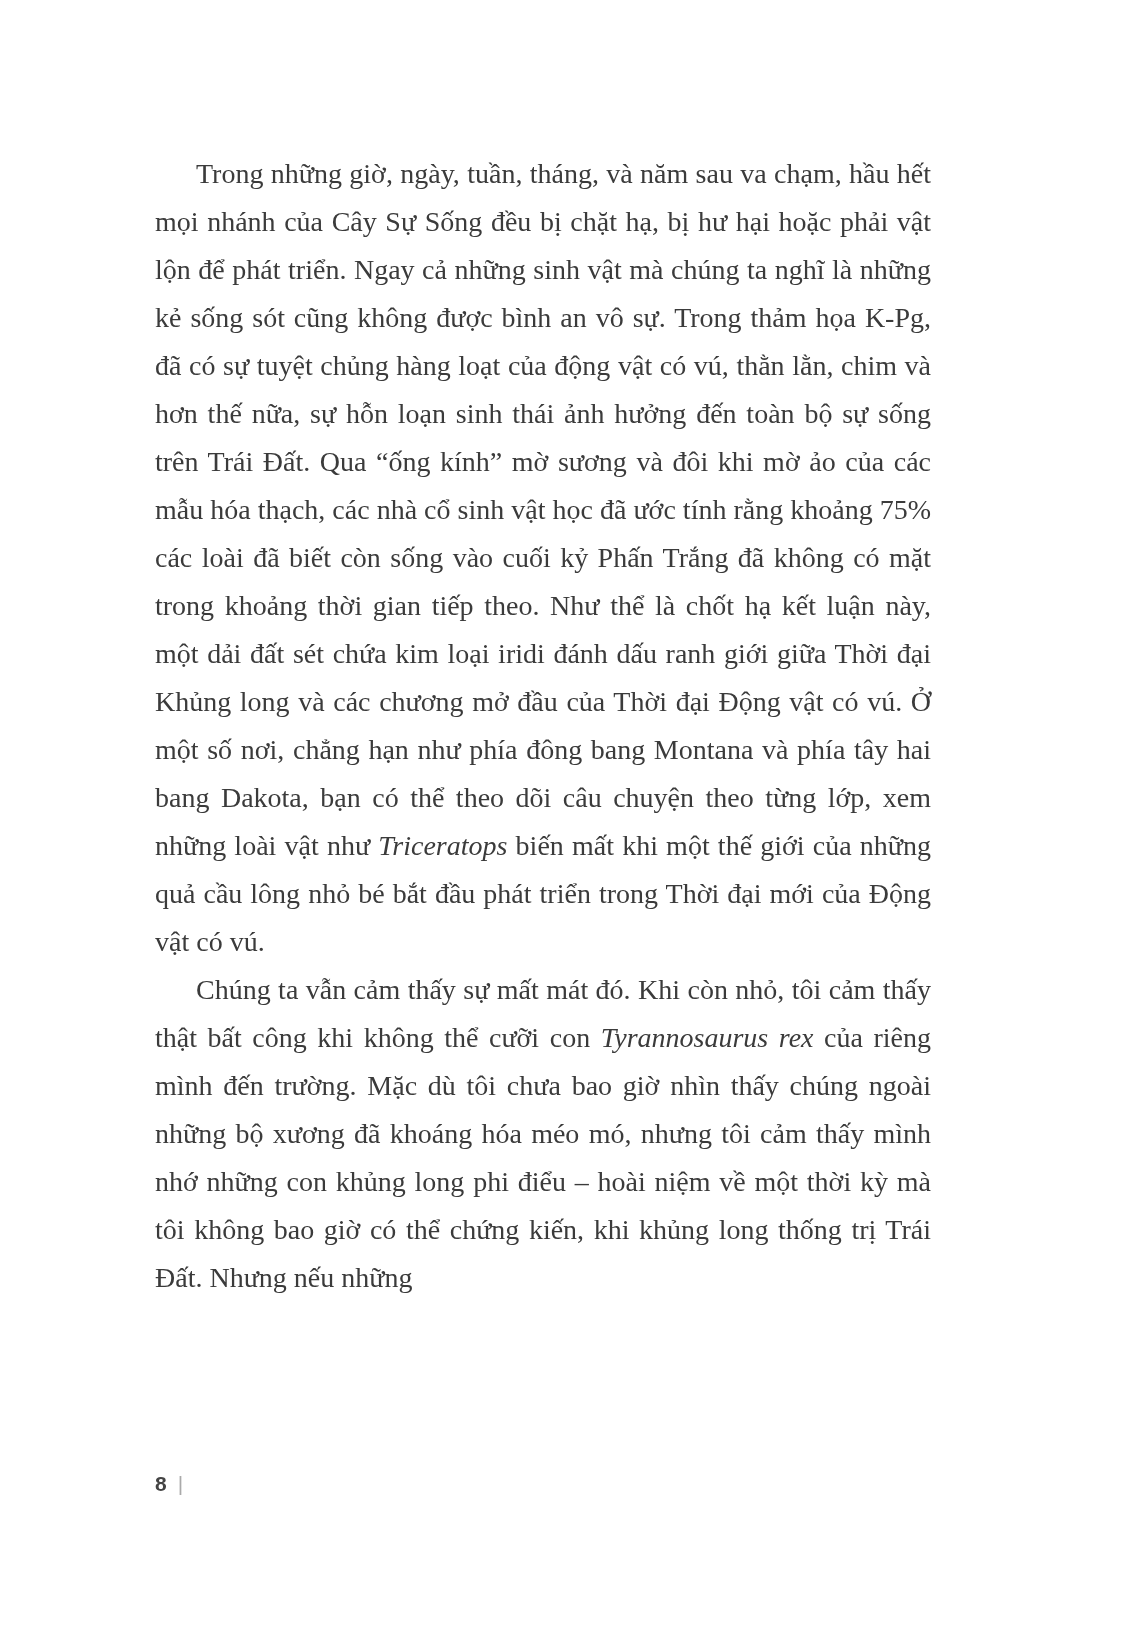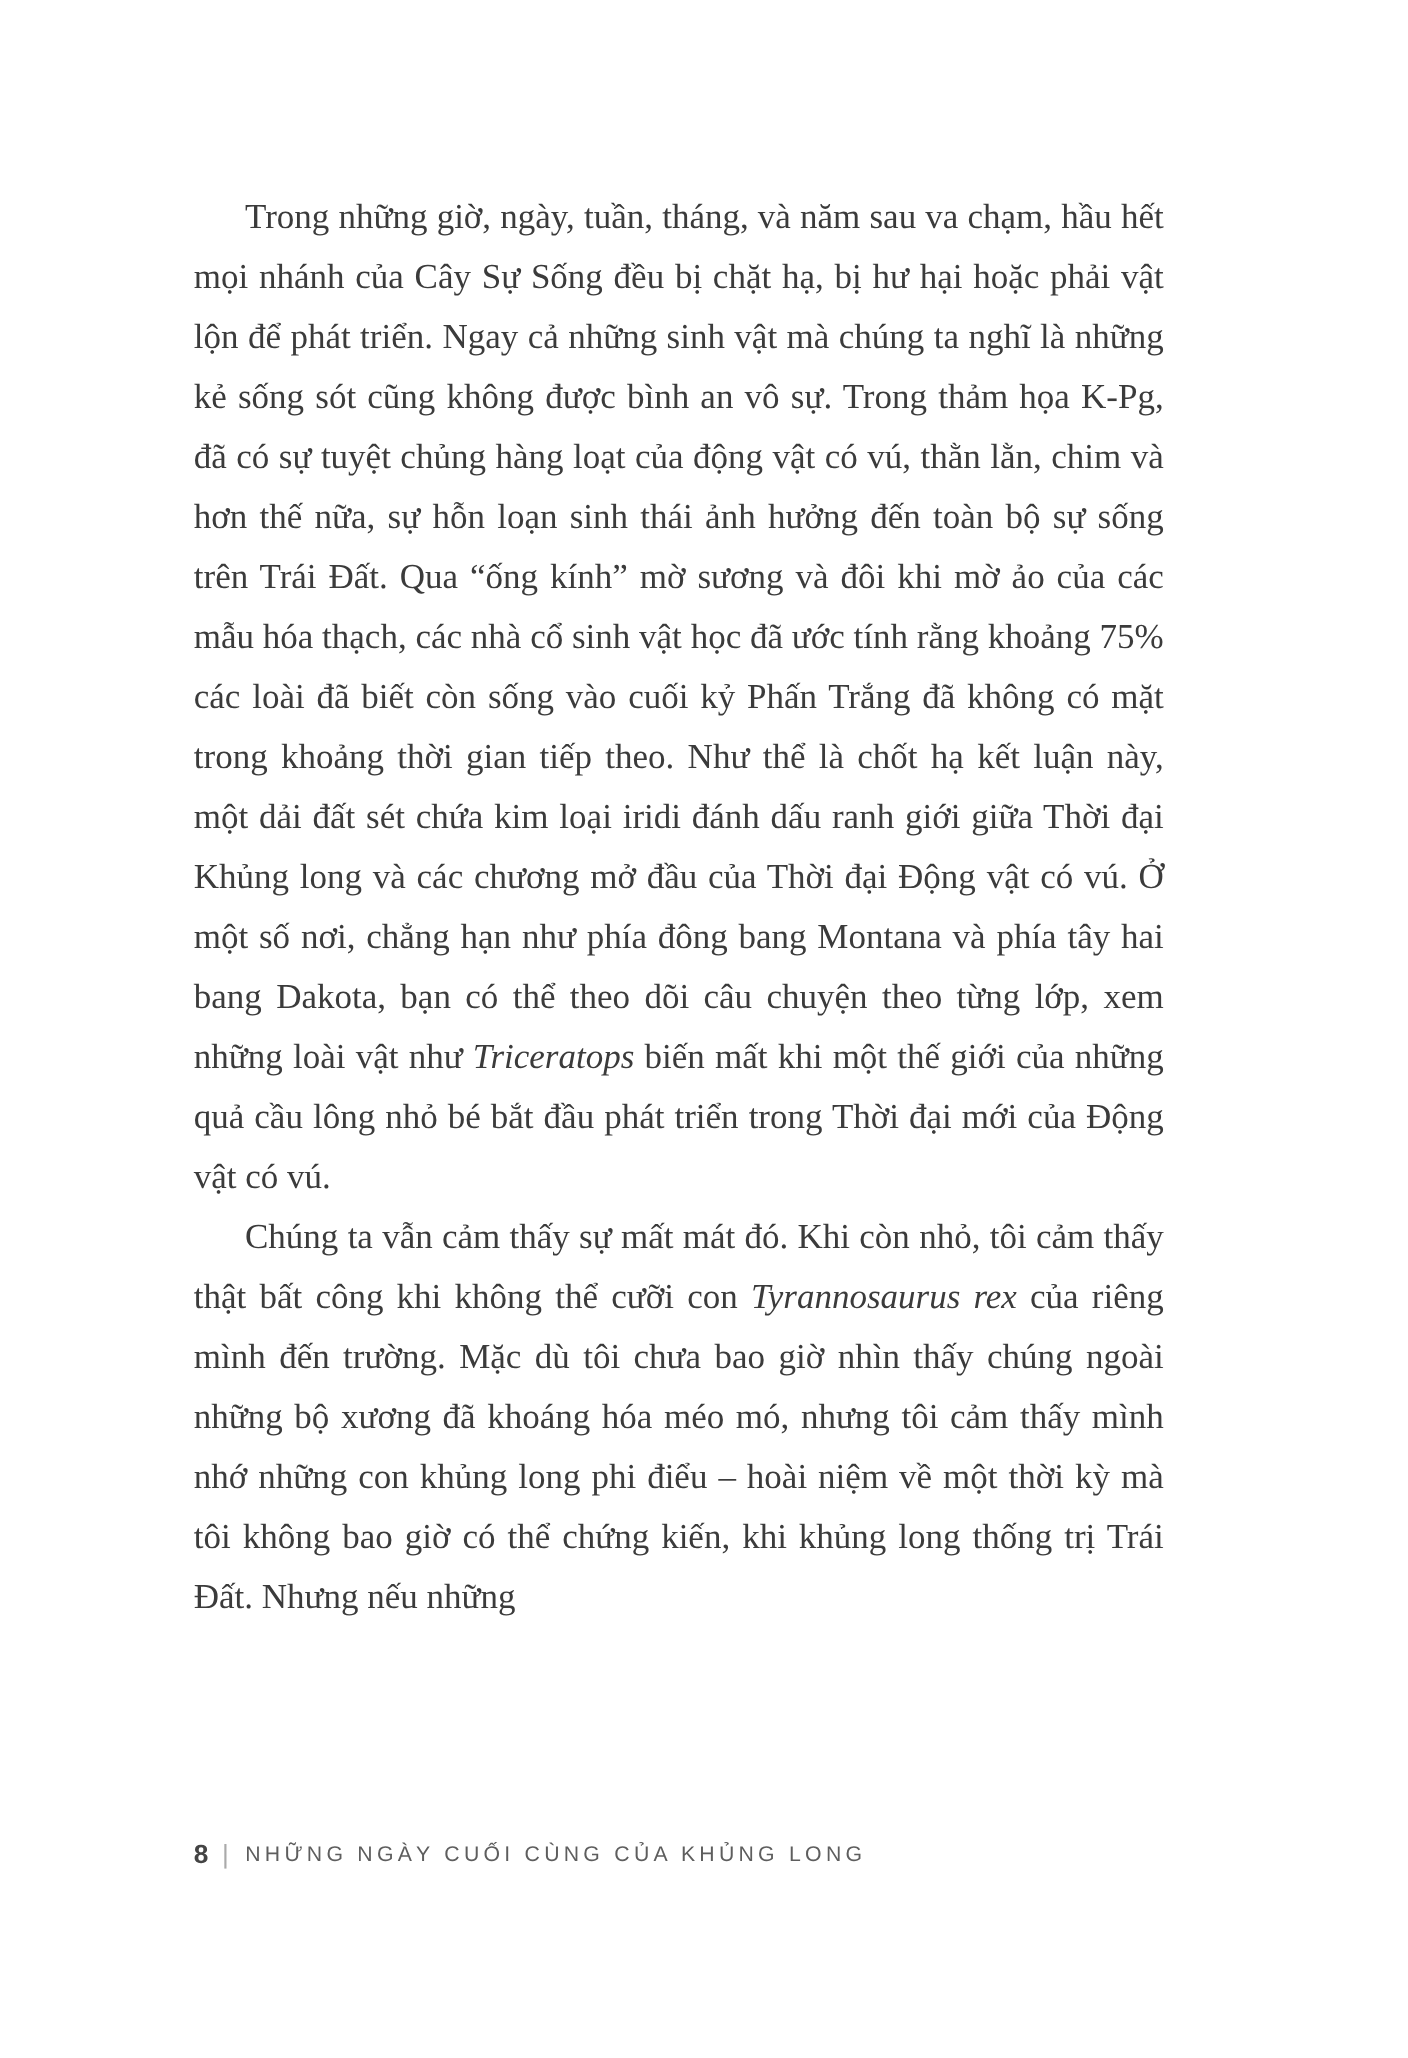--- a/index.html
+++ b/index.html
@@ -68,16 +68,15 @@
 <div class="page">
 
   <main class="text-block">
     <p class="para"><span>Trong những giờ, ngày, tuần, tháng, và năm sau va chạm, hầu hết mọi nhánh của Cây Sự Sống đều bị chặt hạ, bị hư hại hoặc phải vật lộn để phát triển. Ngay cả những sinh vật mà chúng ta nghĩ là những kẻ sống sót cũng không được bình an vô sự. Trong thảm họa K-Pg, đã có sự tuyệt chủng hàng loạt của động vật có vú, thằn lằn, chim và hơn thế nữa, sự hỗn loạn sinh thái ảnh hưởng đến toàn bộ sự sống trên Trái Đất. Qua “ống kính” mờ sương và đôi khi mờ ảo của các mẫu hóa thạch, các nhà cổ sinh vật học đã ước tính rằng khoảng 75% các loài đã biết còn sống vào cuối kỷ Phấn Trắng đã không có mặt trong khoảng thời gian tiếp theo. Như thể là chốt hạ kết luận này, một dải đất sét chứa kim loại iridi đánh dấu ranh giới giữa Thời đại Khủng long và các chương mở đầu của Thời đại Động vật có vú. Ở một số nơi, chẳng hạn như phía đông bang Montana và phía tây hai bang Dakota, bạn có thể theo dõi câu chuyện theo từng lớp, xem những loài vật như </span><em>Triceratops</em><span> biến mất khi một thế giới của những quả cầu lông nhỏ bé bắt đầu phát triển trong Thời đại mới của Động vật có vú.</span></p>
     <p class="para"><span>Chúng ta vẫn cảm thấy sự mất mát đó. Khi còn nhỏ, tôi cảm thấy thật bất công khi không thể cưỡi con </span><em>Tyrannosaurus rex</em><span> của riêng mình đến trường. Mặc dù tôi chưa bao giờ nhìn thấy chúng ngoài những bộ xương đã khoáng hóa méo mó, nhưng tôi cảm thấy mình nhớ những con khủng long phi điểu – hoài niệm về một thời kỳ mà tôi không bao giờ có thể chứng kiến, khi khủng long thống trị Trái Đất. Nhưng nếu những</span></p>
   </main>
 
   <footer class="footer">
     <span class="pnum">8</span>
     <span class="sep">|</span>
-    <span class="rtitle">NHỮNG NGÀY CUỐI CÙNG CỦA KHỦNG LONG</span>
   </footer>
 
 </div>
 
 </body></html>

